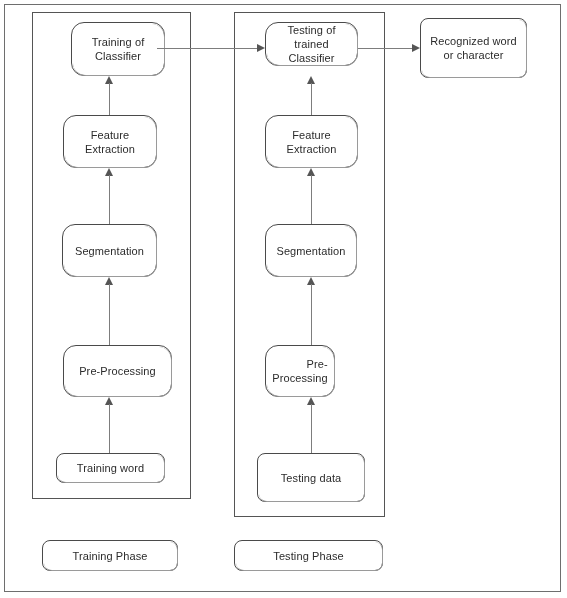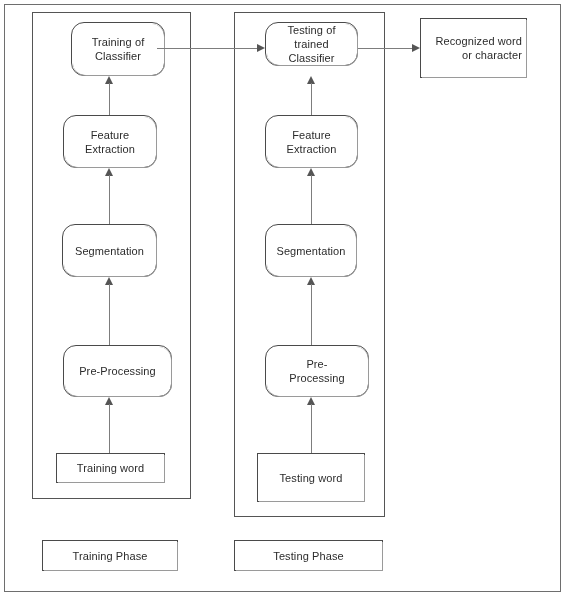--- a/index.html
+++ b/index.html
@@ -65,22 +65,21 @@
     text-align: center;
     color: #2b2b2b;
     font-size: 11px;
     line-height: 14px;
     letter-spacing: 0.1px;
   }
   .node.rounded {
     border-radius: 13px;
   }
   .node.rect {
-    border-radius: 0;
-    text-align: right;
+    border-radius: 8px;
   }
   .node .label {
     display: block;
     white-space: pre-line;
     padding: 0 4px;
   }
 
   
   .node::after {
     content: "";
@@ -146,21 +145,21 @@
   #node-training-classifier { left: 71px; top: 22px;  width: 94px; height: 54px; }
   #node-train-feature       { left: 63px; top: 115px; width: 94px; height: 53px; }
   #node-train-segmentation  { left: 62px; top: 224px; width: 95px; height: 53px; }
   #node-train-preprocessing { left: 63px; top: 345px; width: 109px; height: 52px; }
   #node-training-data       { left: 56px; top: 453px; width: 109px; height: 30px; }
 
   
   #node-testing-classifier  { left: 265px; top: 22px;  width: 93px; height: 44px; }
   #node-test-feature        { left: 265px; top: 115px; width: 93px; height: 53px; }
   #node-test-segmentation   { left: 265px; top: 224px; width: 92px; height: 53px; }
-  #node-test-preprocessing  { left: 265px; top: 345px; width: 104px; height: 52px; }
+  #node-test-preprocessing  { left: 265px; top: 345px; width: 70px; height: 52px; text-align: right; }
   #node-testing-data        { left: 257px; top: 453px; width: 108px; height: 49px; }
 
   
   #node-output { left: 420px; top: 18px; width: 107px; height: 60px; }
 
   
   #caption-training-phase { left: 42px;  top: 540px; width: 136px; height: 31px; }
   #caption-testing-phase  { left: 234px; top: 540px; width: 149px; height: 31px; }
 
   
@@ -243,21 +242,21 @@
   <div class="node rounded" id="node-test-segmentation">
     <span class="label">Segmentation</span>
   </div>
 
   <div class="node rounded" id="node-test-preprocessing">
     <span class="label">Pre-
 Processing</span>
   </div>
 
   <div class="node rect" id="node-testing-data">
-    <span class="label">Testing word</span>
+    <span class="label">Testing data</span>
   </div>
 
   <div class="arrow-v" id="arrow-test-data-to-pre">
     <span class="head"></span>
     <span class="shaft"></span>
   </div>
   <div class="arrow-v" id="arrow-test-pre-to-seg">
     <span class="head"></span>
     <span class="shaft"></span>
   </div>

